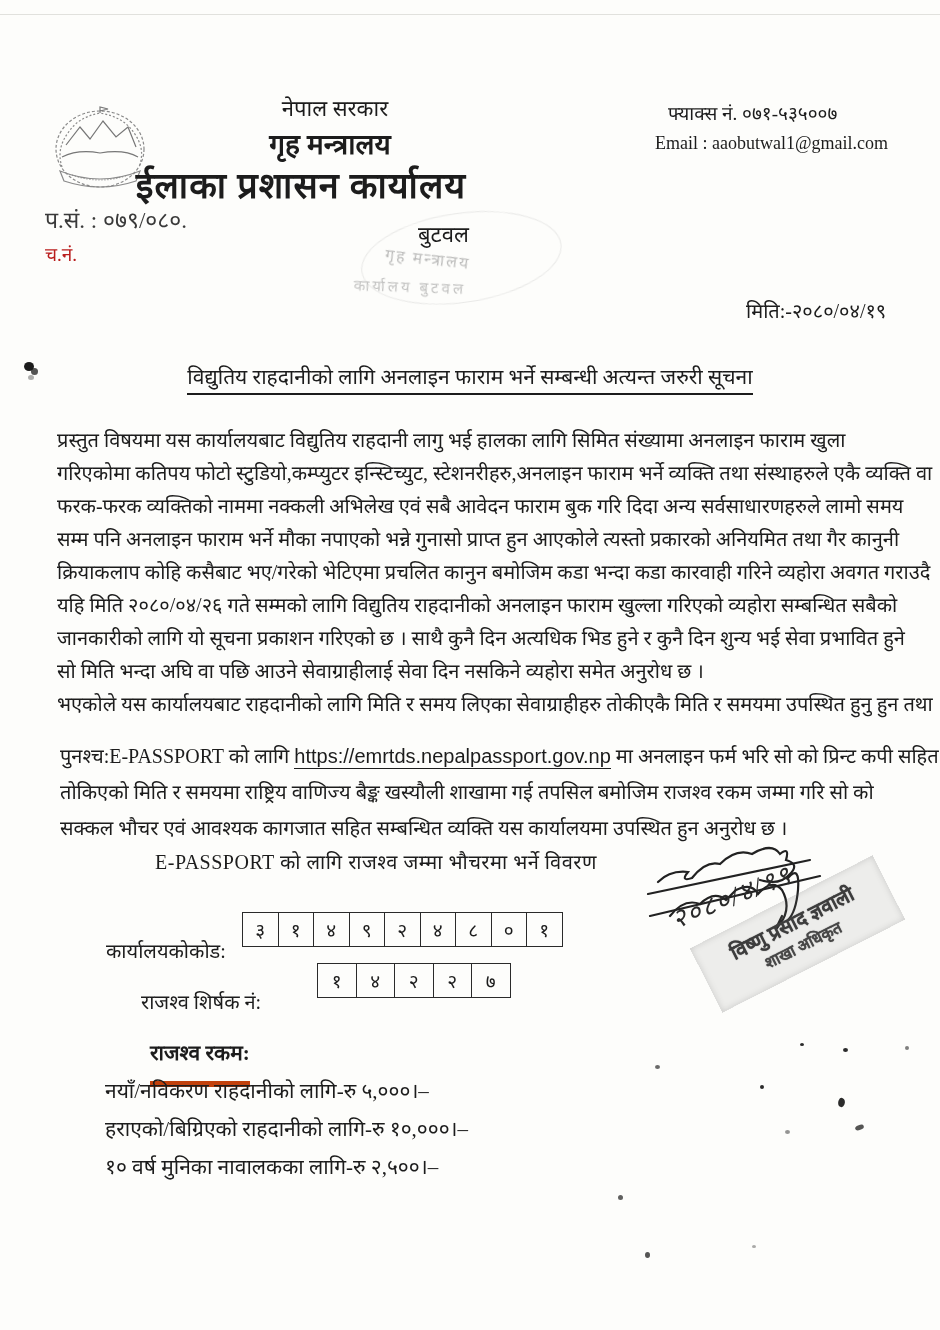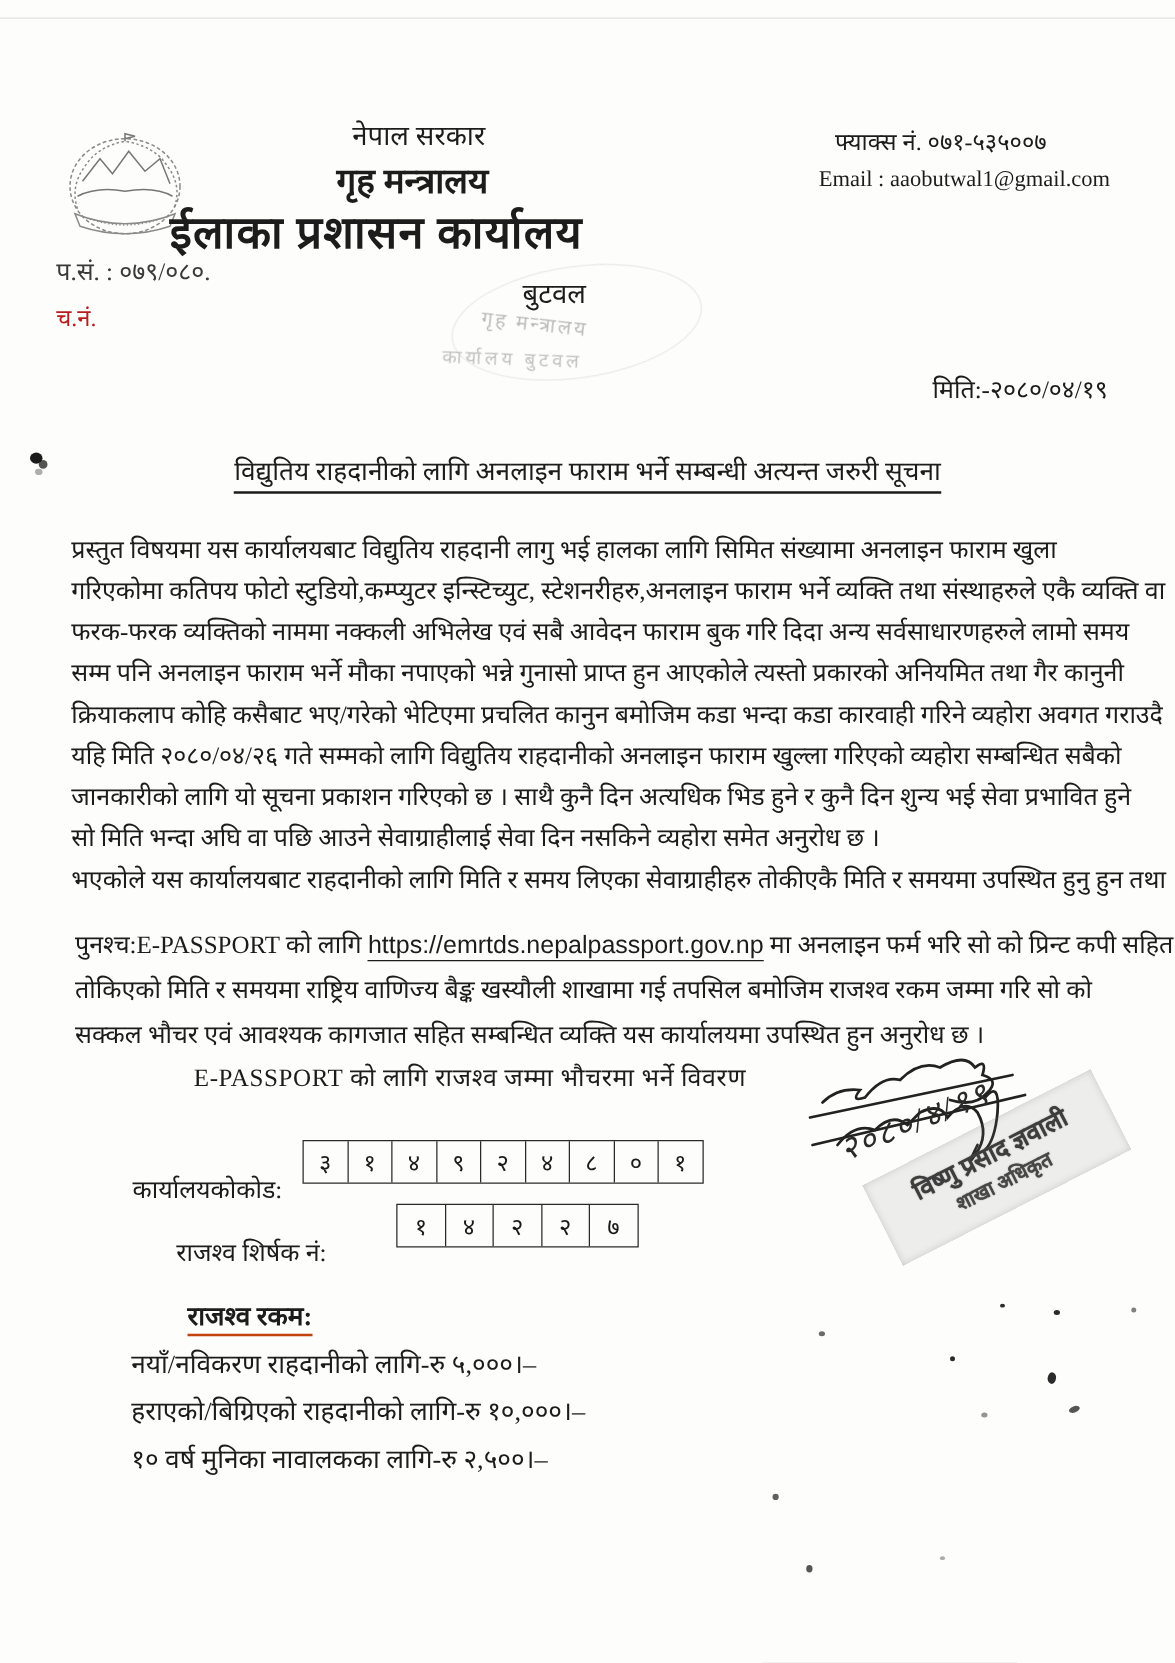--- a/index.html
+++ b/index.html
@@ -18,21 +18,21 @@
   
   .gov{left:0;top:92px;width:940px;text-align:center;font-size:22px;}
   .gov-inner{display:inline-block;margin-right:270px;}
   .ministry{left:0;top:124px;width:940px;text-align:center;font-size:28px;font-weight:bold;}
   .ministry-inner{display:inline-block;margin-right:280px;}
   .office{left:0;top:160px;width:812px;text-align:center;font-size:36px;font-weight:bold;letter-spacing:1px;}
   .office-inner{display:inline-block;margin-right:210px;}
   .location{left:418px;top:218px;font-size:22px;}
   .fax{left:668px;top:100px;font-size:19px;}
   .email{left:655px;top:133px;font-size:18px;font-family:"Liberation Serif",serif;}
-  .refno{left:45px;top:203px;font-size:20px;color:#3a3a3a;}
+  .refno{left:45px;top:203px;font-size:23px;color:#3a3a3a;}
   .dispatchno{left:45px;top:241px;font-size:19px;color:#b91c1c;}
   .docdate{left:730px;top:297px;font-size:20px;margin-left:16px;}
 
   
   .round-stamp{left:330px;top:205px;width:260px;height:100px;transform:rotate(-8deg);opacity:.45;filter:blur(.6px);}
   .round-stamp .arc1{position:absolute;left:55px;top:38px;font-size:16px;color:#6c6c6c;transform:rotate(14deg);letter-spacing:2px;}
   .round-stamp .arc2{position:absolute;left:20px;top:64px;font-size:15px;color:#787878;transform:rotate(10deg);letter-spacing:3px;}
 
   
   .blot{left:24px;top:362px;width:16px;height:18px;}
@@ -64,21 +64,21 @@
   .code-label{position:absolute;left:0;top:25px;font-size:20px;white-space:nowrap;margin-left:16px;}
   .cells{position:absolute;display:flex;border:1.5px solid #2a2a2a;}
   .office-cells{left:152px;top:0;}
   .cell{width:34.5px;height:33px;border-right:1.5px solid #2a2a2a;display:flex;align-items:center;justify-content:center;font-size:19px;}
   .cell:last-child{border-right:none;}
   .head-row{left:125px;top:963px;}
   .head-cells{left:192px;top:0;}
   .cell-w{width:37.5px;}
 
   .amount-heading{left:150px;top:1038px;font-size:21px;font-weight:bold;}
-  .amount-heading span{border-bottom:2px solid #c2410c;padding-bottom:2px;}
+  .amount-heading span{border-bottom:6px solid #c2410c;padding-bottom:16px;}
   .amount-lines{left:105px;top:1072px;font-size:21px;line-height:38px;white-space:nowrap;}
 
   
   .speck{position:absolute;background:#2b2b2b;border-radius:50%;}
 </style>
 </head>
 <body>
 
 <div class="page">
 

